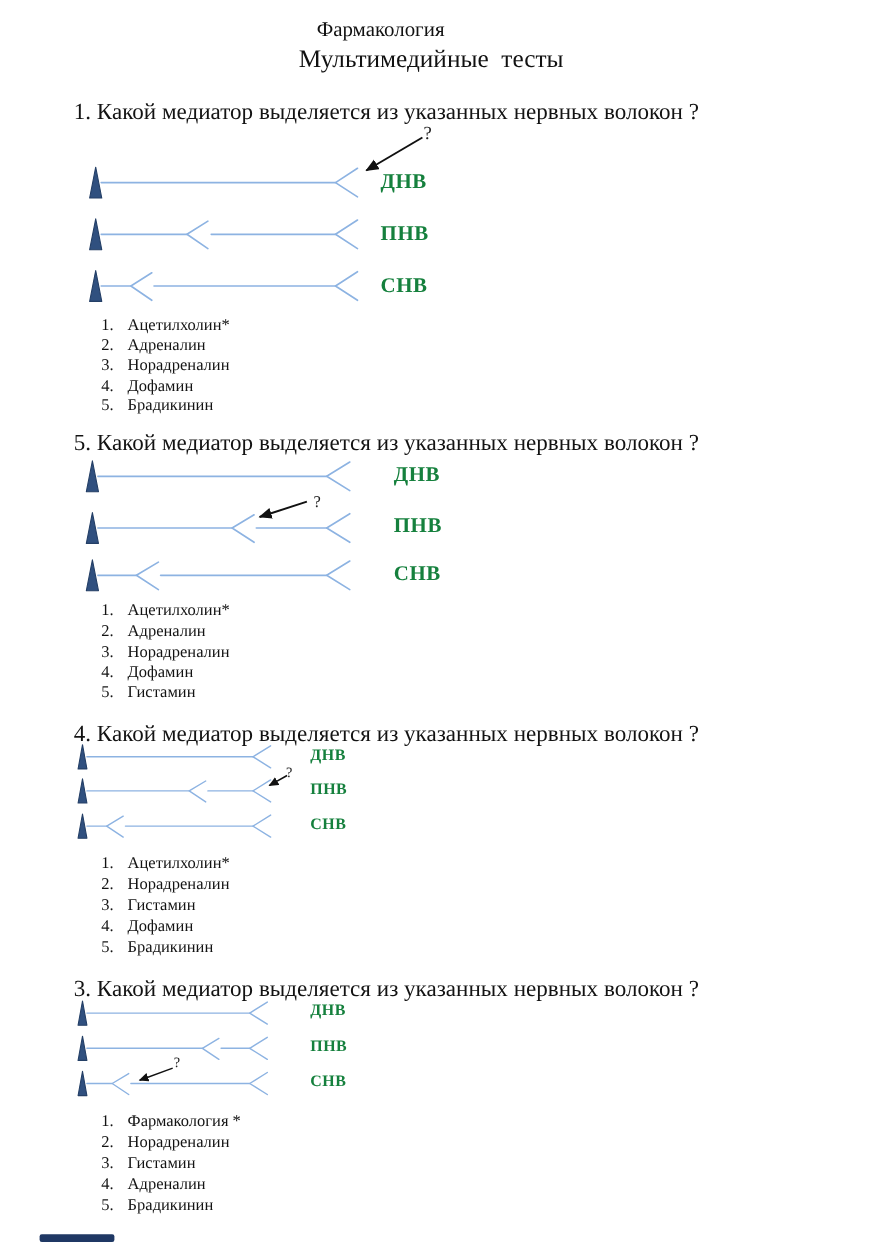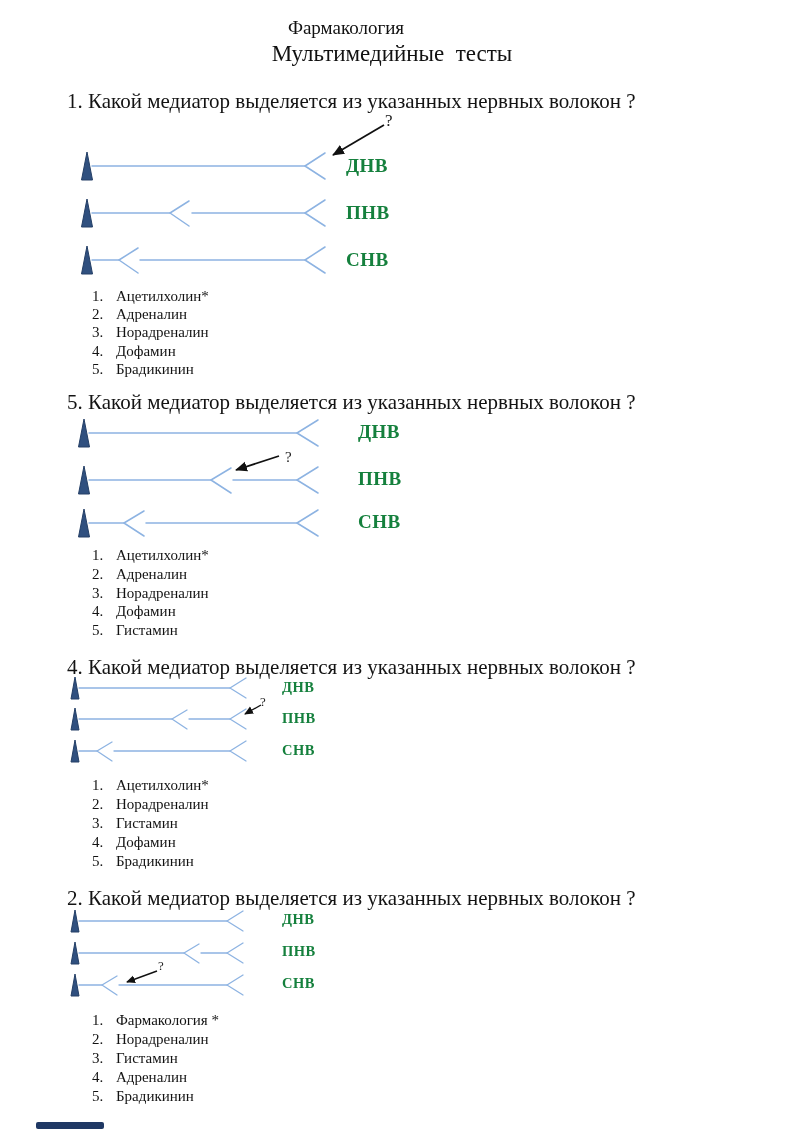--- a/index.html
+++ b/index.html
@@ -195,21 +195,21 @@
     <div class="opt">
         <span class="num">4.</span>
         <span>Дофамин</span>
       </div>
     <div class="opt">
         <span class="num">5.</span>
         <span>Брадикинин</span>
       </div>
   </div>
 
-  <div class="q-title" style="top:886px">2. Какой медиатор выделяется из указанных нервных волокон ?</div>
+  <div class="q-title" style="top:886px">3. Какой медиатор выделяется из указанных нервных волокон ?</div>
 
   <svg class="diag" style="left:60px; top:905px" width="320" height="100">
     <g>
       <path class="tri" d="M15,5 L19,27 L11,27 Z"></path>
       <path class="fiber sm" d="M19,16 L167,16"></path>
       <path class="fiber sm" d="M183,6 L167,16 L183,26"></path>
     </g>
     <g>
       <path class="tri" d="M15,37 L19,59 L11,59 Z"></path>
       <path class="fiber sm" d="M19,48 L124,48"></path>

